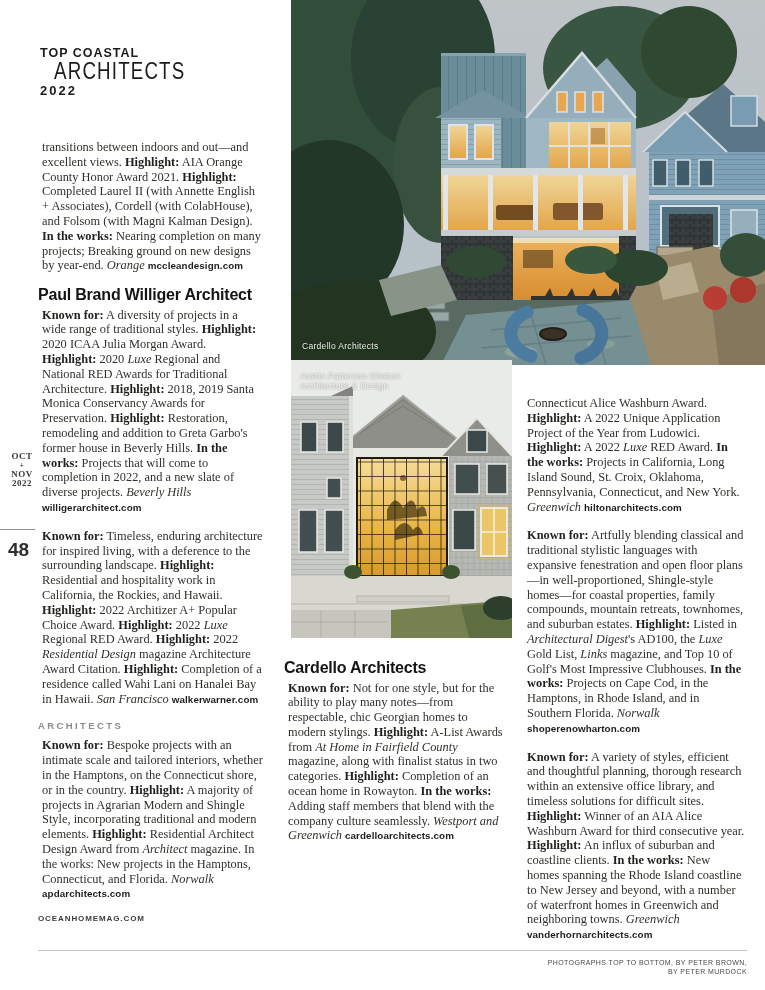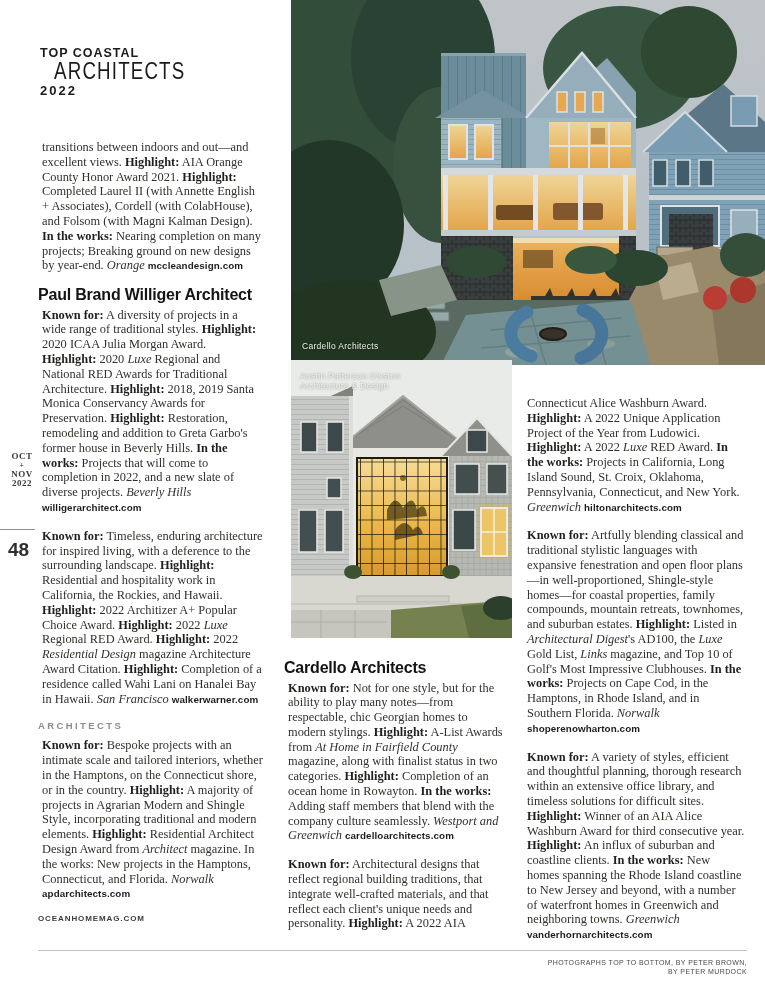--- a/index.html
+++ b/index.html
@@ -303,21 +303,20 @@
       <div class="region">ARCHITECTS</div>
       <p class="entry-body"><span class="rb">Known for:</span><span> Bespoke projects with an intimate scale and tailored interiors, whether in the Hamptons, on the Connecticut shore, or in the country. </span><span class="rb">Highlight:</span><span> A majority of projects in Agrarian Modern and Shingle Style, incorporating traditional and modern elements. </span><span class="rb">Highlight:</span><span>  Residential Architect Design Award from </span><span class="ri">Architect</span><span> magazine. In the works: New projects in the Hamptons, Connecticut, and Florida. </span><span class="ri">Norwalk </span><span class="ru">apdarchitects.com</span></p>
     </section>
   </div>
 <div class="col col-mid">
     <section class="entry">
       <h3 class="entry-heading">Cardello Architects</h3>
       <p class="entry-body"><span class="rb">Known for:</span><span> Not for one style, but for the ability to play many notes—from respectable, chic Georgian homes to modern stylings. </span><span class="rb">Highlight:</span><span> A-List Awards from </span><span class="ri">At Home in Fairfield County</span><span> magazine, along with finalist status in two categories. </span><span class="rb">Highlight:</span><span> Completion of an ocean home in Rowayton.  </span><span class="rb">In the works:</span><span> Adding staff members that blend with the company culture seamlessly. </span><span class="ri">Westport and Greenwich </span><span class="ru">cardelloarchitects.com</span></p>
     </section>
     <section class="entry">
-      <p class="entry-body"><span class="rb">Known for:</span><span> Architectural designs that reflect regional building traditions, that integrate well-crafted materials, and that reflect each client's unique needs and personality. </span><span class="rb">Highlight:</span><span> A 2022 AIA</span></p>
     </section>
   </div>
 <div class="col col-right">
     <section class="entry">
       <p class="entry-body"><span>Connecticut Alice Washburn Award. </span><span class="rb">Highlight:</span><span> A 2022 Unique Application Project of the Year from Ludowici. </span><span class="rb">Highlight:</span><span> A 2022 </span><span class="ri">Luxe</span><span> RED Award. </span><span class="rb">In the works:</span><span> Projects in California, Long Island Sound, St. Croix, Oklahoma, Pennsylvania, Connecticut, and New York. </span><span class="ri">Greenwich </span><span class="ru">hiltonarchitects.com</span></p>
     </section>
     <section class="entry">
       <p class="entry-body"><span class="rb">Known for:</span><span> Artfully blending classical and traditional stylistic languages with expansive fenestration and open floor plans—in well-proportioned, Shingle-style homes—for coastal properties, family compounds, mountain retreats, townhomes, and suburban estates. </span><span class="rb">Highlight:</span><span> Listed in </span><span class="ri">Architectural Digest</span><span>'s AD100, the </span><span class="ri">Luxe</span><span> Gold List, </span><span class="ri">Links</span><span> magazine, and Top 10 of Golf's Most Impressive Clubhouses. </span><span class="rb">In the works:</span><span> Projects on Cape Cod, in the Hamptons, in Rhode Island, and in Southern Florida. </span><span class="ri">Norwalk </span><span class="ru">shoperenowharton.com</span></p>
     </section>
     <section class="entry">

